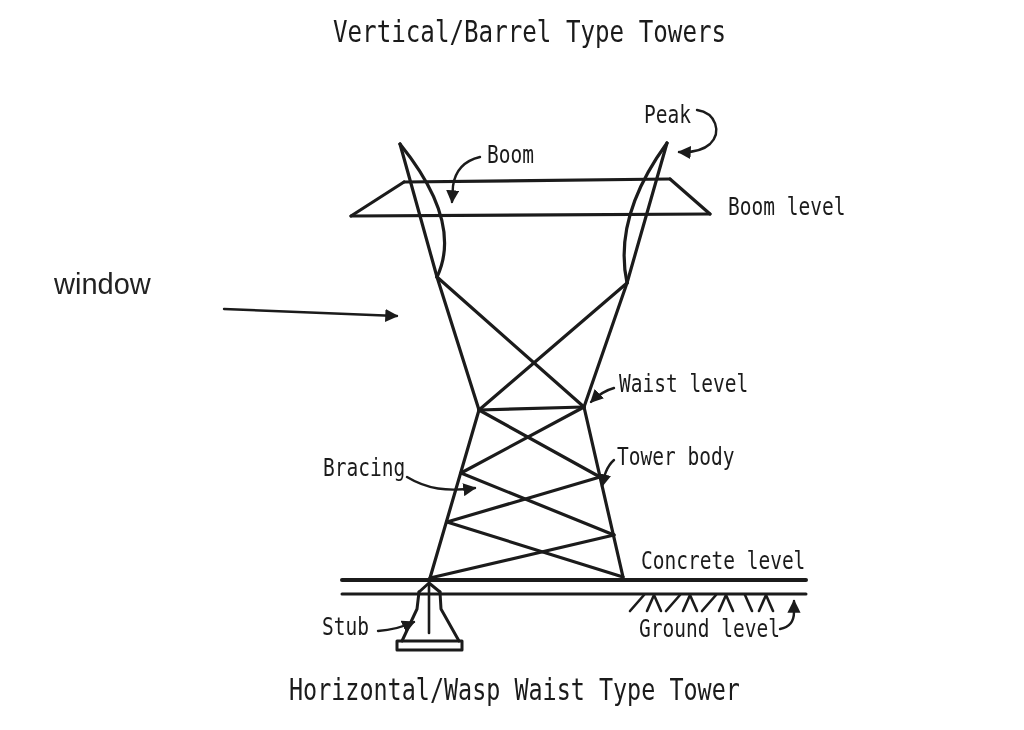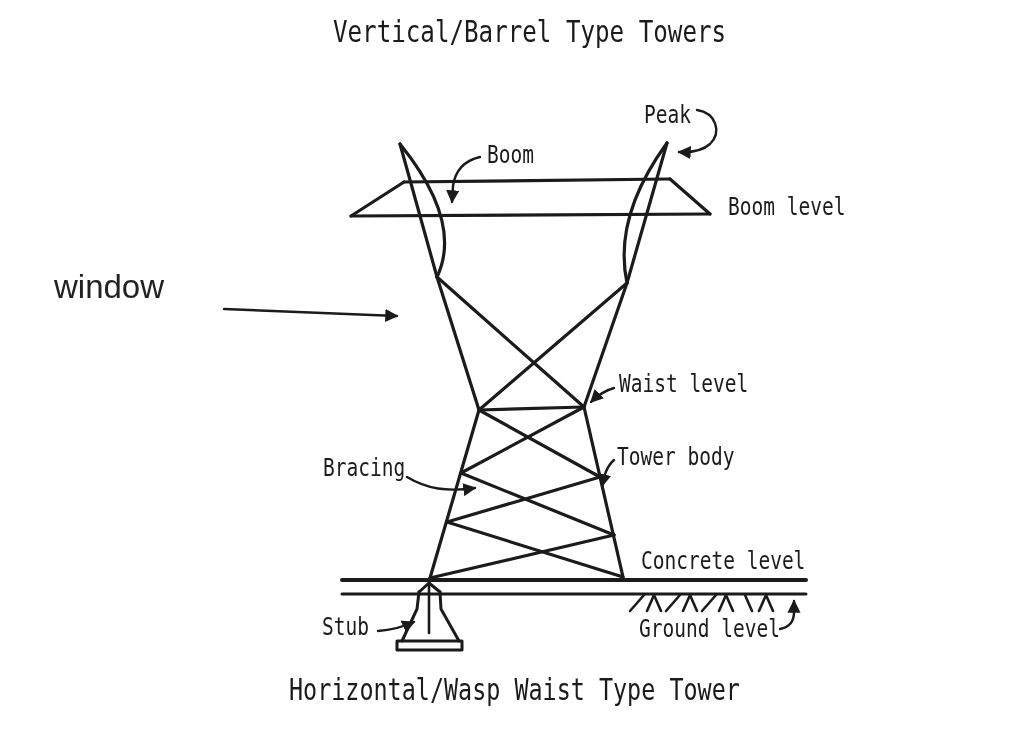--- a/index.html
+++ b/index.html
@@ -19,21 +19,21 @@
     color:var(--ink,#1b1b1b);
     transform:scaleX(0.78);
     transform-origin:left top;
     white-space:nowrap;
   }
   .title{font-size:31px;}
   .title-bottom{font-size:30px;}
   .lbl-sans{
     position:absolute;
     font-family:"Liberation Sans", sans-serif;
-    font-size:33px;
+    font-size:29px;
     line-height:1;
     color:#222222;
     white-space:nowrap;
   }
 </style>
 </head>
 <body>
 
 <div id="stage" style="--bg: #ffffff; --ink: #1b1b1b;">
 

